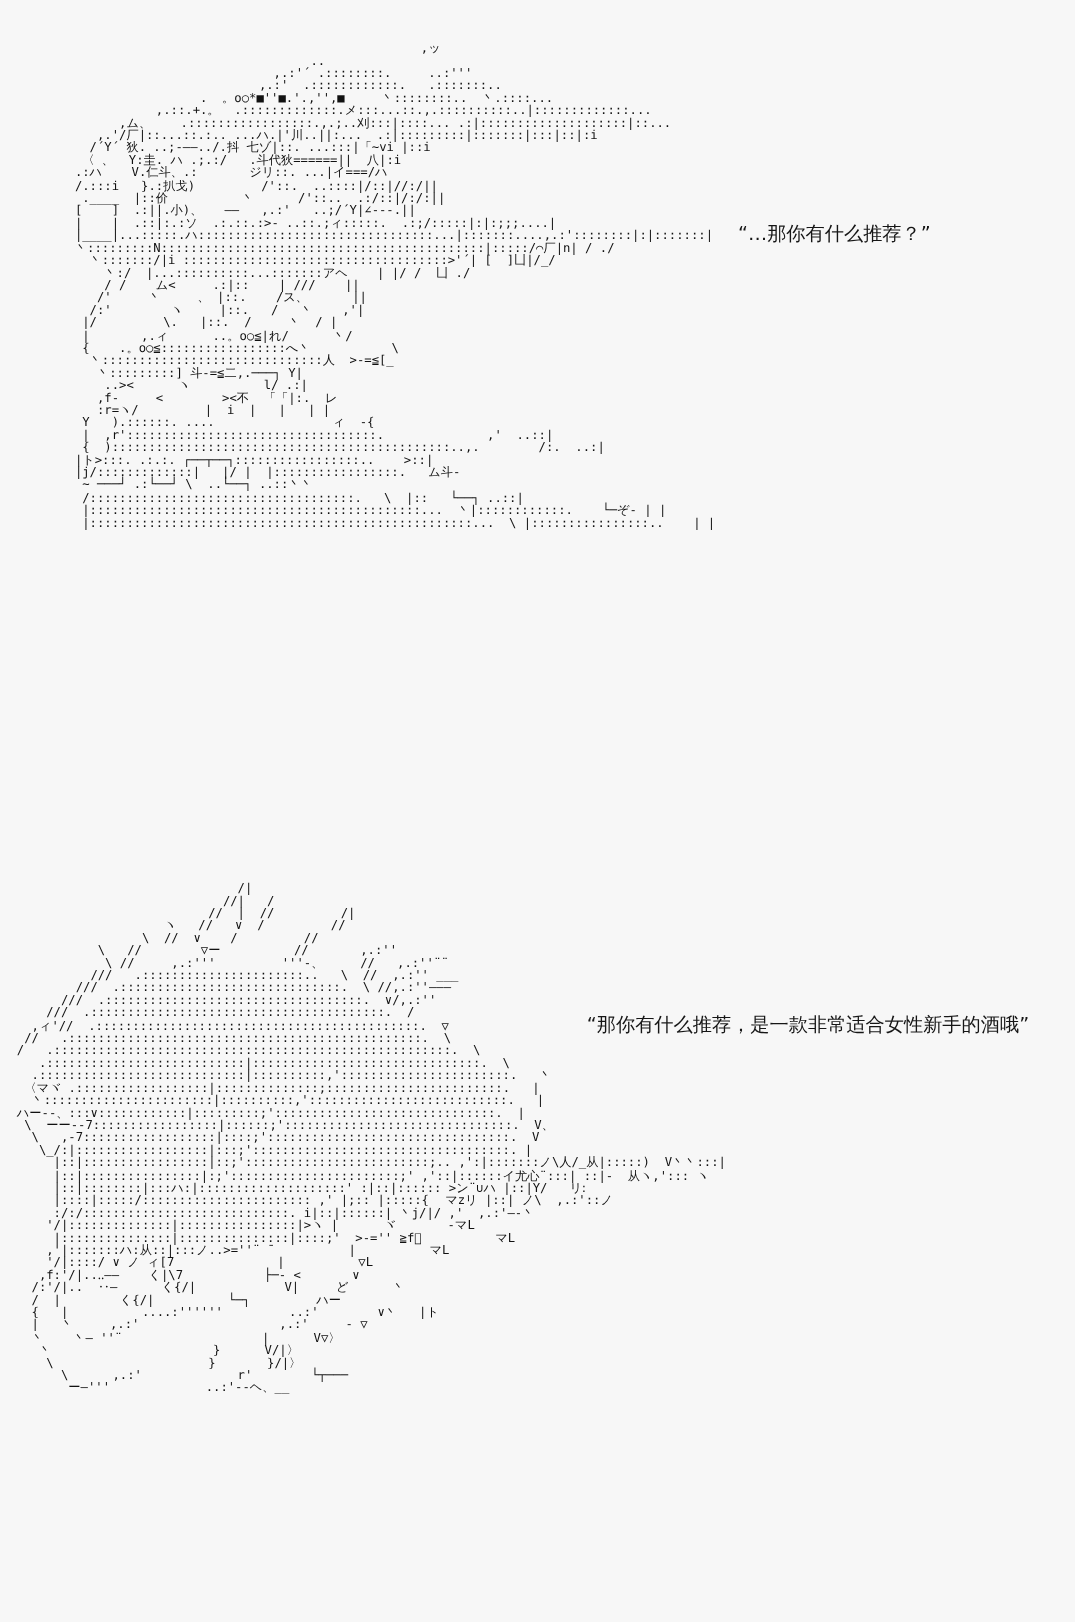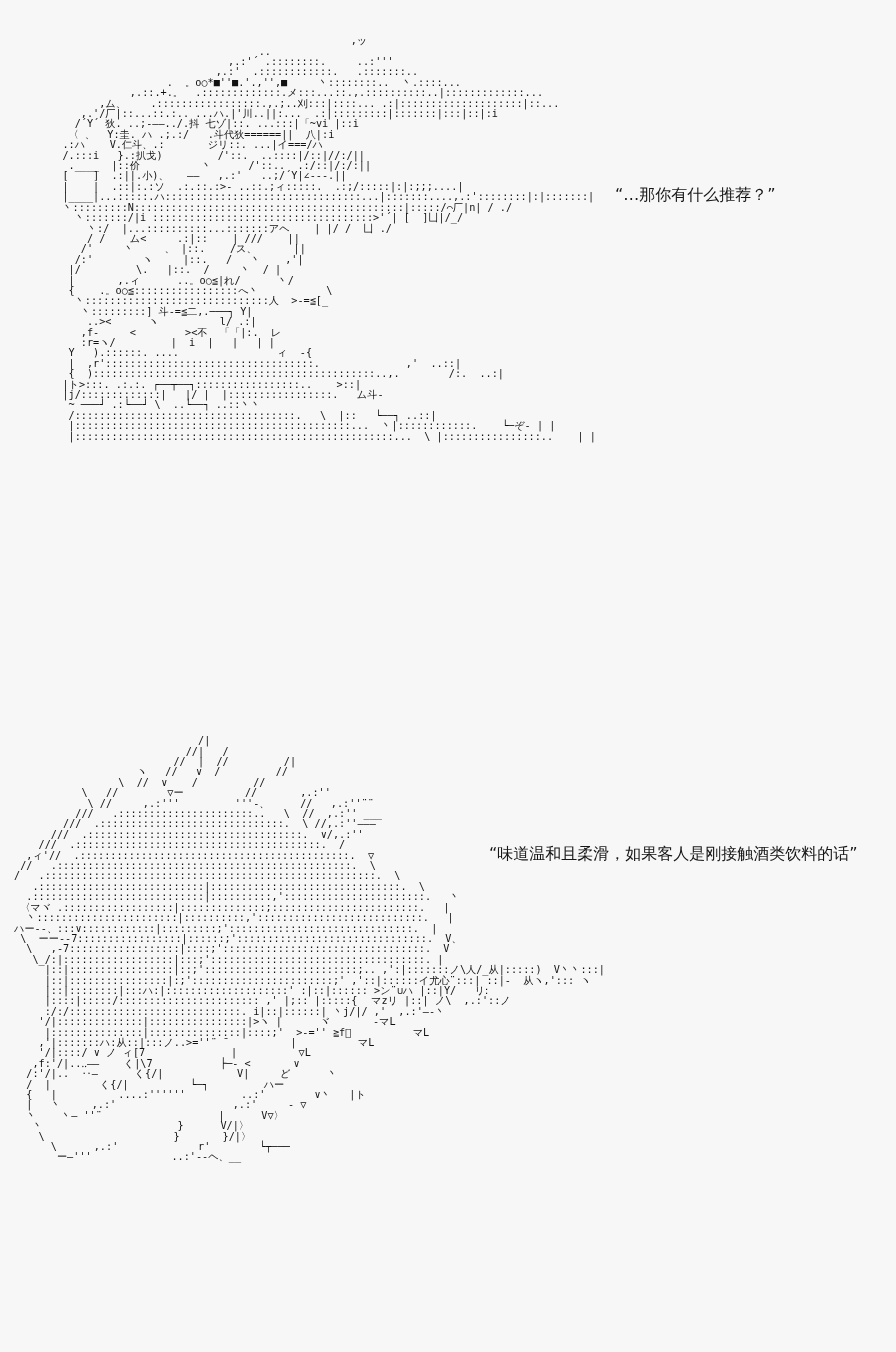--- a/index.html
+++ b/index.html
@@ -146,15 +146,15 @@
   /  |        く{/|          └─┐         ハー
   {   |          ....:''''''         ..:'        ∨丶   |ト
   |   丶     ,.:'                   ,.:'     ‐ ▽
   丶    丶― ''¨                   |      V▽〉
    丶                      }      V/|〉
     \                     }       }/|〉
       \      ,.:'             r'        └┬───
        ー―'''             ..:'‐-ヘ、__</pre>
 
 
-  <div class="dialogue" id="line-3" style="color: rgb(22, 22, 22);">“味道温和且柔滑，如果客人是刚接触酒类饮料的话”</div>
+  <div class="dialogue" id="line-3" style="color: rgb(22, 22, 22);">“那你有什么推荐，是一款非常适合女性新手的酒哦”</div>
 
 </div>
 
 </body></html>

